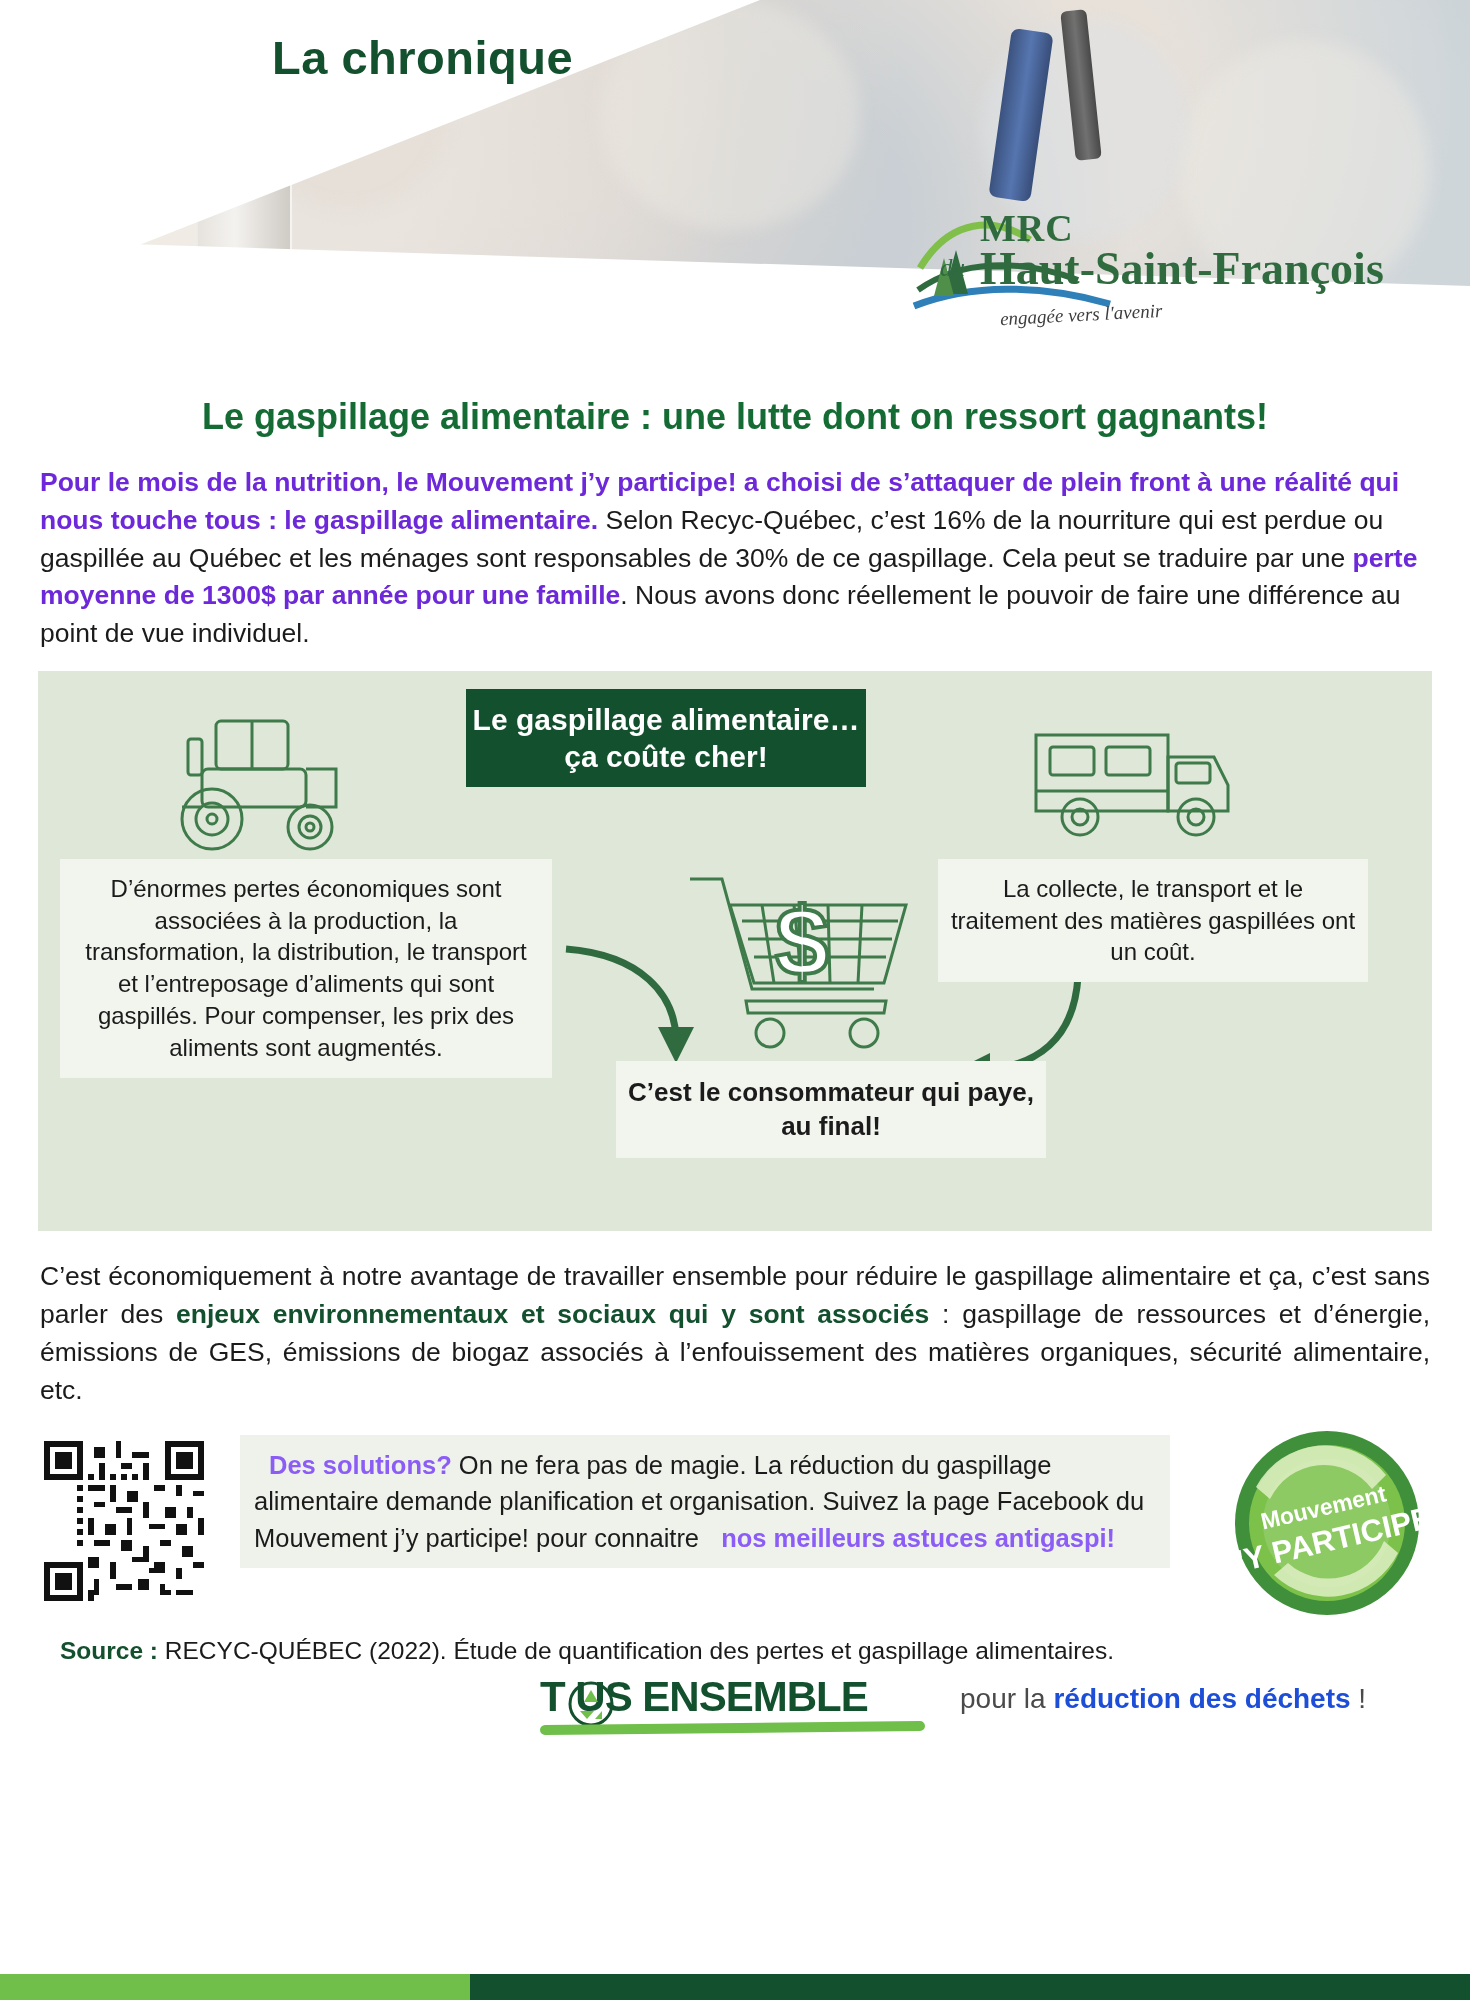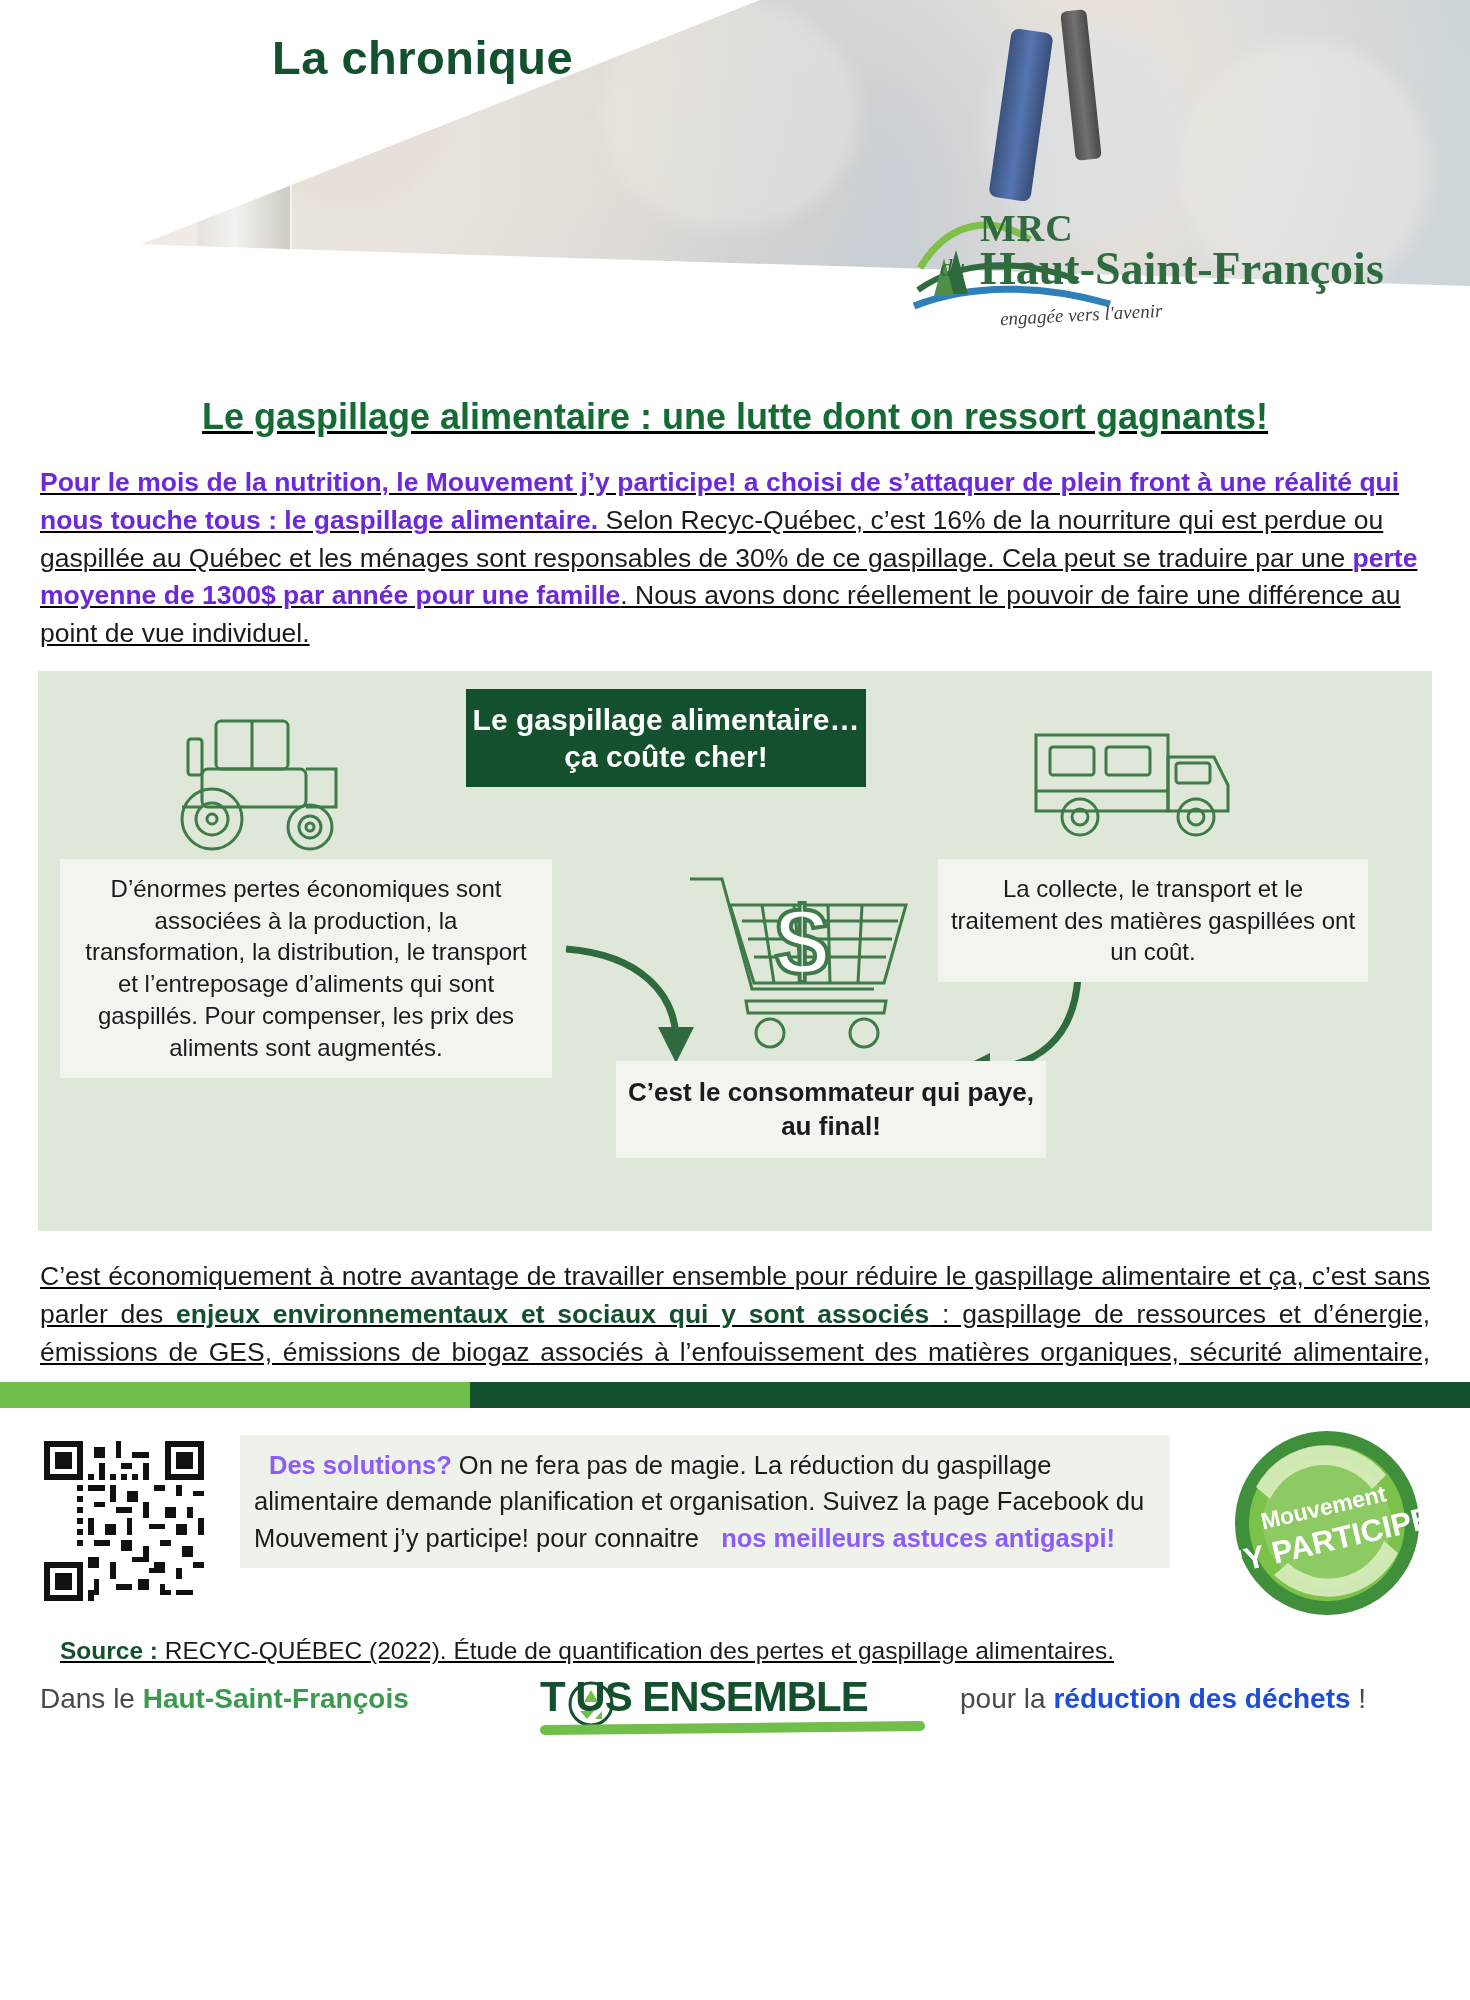--- a/index.html
+++ b/index.html
@@ -5,23 +5,22 @@
   * { box-sizing: border-box; }
   html, body {
     margin: 0; padding: 0;
     width: 1470px; height: 2000px;
     background: #ffffff;
     font-family: "Liberation Sans", sans-serif;
     overflow: hidden;
   }
   .page {
     position: relative;
-    width: 1470px; height: 1408px;
+    width: 1470px; height: 2000px;
     background: #ffffff;
-    text-decoration: underline;
   }
 
   
   .header {
     position: relative;
     width: 1470px; height: 370px;
     overflow: hidden;
     background: #cfd4d8;
   }
   .header-photo {
@@ -467,23 +466,20 @@
           <text x="105" y="128" text-anchor="middle" font-family="Liberation Sans, sans-serif" font-size="31" font-weight="bold" fill="#ffffff">J'Y PARTICIPE!</text>
         </g>
       </svg>
     </div>
 
     <div class="source">
       <b>Source :</b><span> RECYC-QUÉBEC (2022). Étude de quantification des pertes et gaspillage alimentaires.</span>
     </div>
 
     <div class="footer">
-      <div class="footer-line">
-        <span class="dans">Dans le </span><span class="hsf">Haut-Saint-François</span>
-      </div>
       <div class="tous-ensemble">T  US ENSEMBLE</div>
       <svg style="position:absolute;left:528px;top:4px;" width="46" height="46" viewBox="0 0 46 46">
         <circle cx="23" cy="23" r="21" fill="none" stroke="#13502e" stroke-width="3"></circle>
         <path d="M23 9 L30 21 L16 21 Z" fill="#6fbf4a"></path>
         <path d="M12 30 L26 30 L19 38 Z" fill="#6fbf4a"></path>
         <path d="M34 30 L27 38 L34 38 Z" fill="#6fbf4a"></path>
       </svg>
       <div class="te-underline"></div>
       <div class="footer-right">
         <span>pour la </span><b>réduction des déchets</b><span> !</span>

